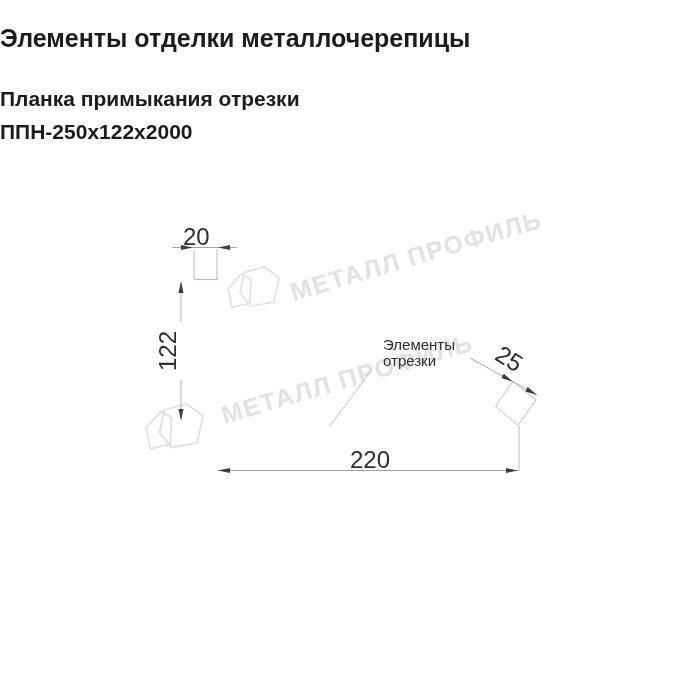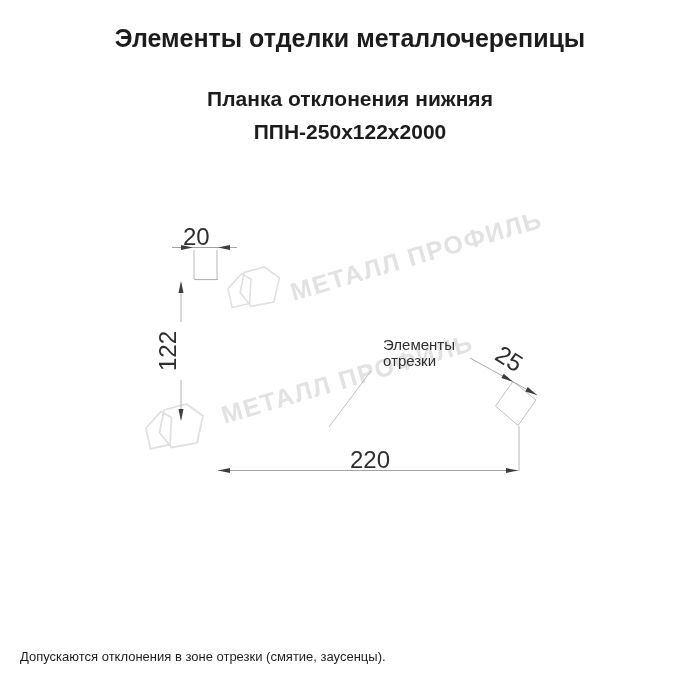--- a/index.html
+++ b/index.html
@@ -3,21 +3,21 @@
 <meta charset="utf-8">
 <style>
   html,body{margin:0;padding:0;}
   body{
     width:700px;height:700px;position:relative;background:#ffffff;
     font-family:"Liberation Sans","DejaVu Sans",sans-serif;
     overflow:hidden;
   }
   .abs{position:absolute;}
   
-  .title-line{left:0;width:700px;text-align:center;color:#1c1c1c;font-weight:bold;white-space:nowrap;}
+  .title-line{left:0;width:700px;text-align:left;color:#1c1c1c;font-weight:bold;white-space:nowrap;}
   .t1{top:24px;font-size:25px;}
   .t2{top:87px;font-size:21px;}
   .t3{top:120px;font-size:21px;}
   
   .wm-text{
     color:#e2e2e2;font-weight:bold;font-size:25px;letter-spacing:1.5px;white-space:nowrap;
     transform-origin:0 0;transform:rotate(-16.5deg);z-index:1;user-select:none;
   }
   .wm1{left:287px;top:279px;}
   .wm2{left:218px;top:402px;}
@@ -78,28 +78,27 @@
 
   <g>
     <path d="M519,426 V471" stroke="#b8b8b8" stroke-width="1" fill="none"></path>
     <path d="M218,470.5 H518" stroke="#a3a3a3" stroke-width="1" fill="none"></path>
     <polygon points="218,470.5 230,468 230,473" fill="#3d3d3d"></polygon>
     <polygon points="518,470.5 506,468 506,473" fill="#3d3d3d"></polygon>
   </g>
 </svg>
 
 <div class="abs title-line t1">Элементы отделки металлочерепицы</div>
-<div class="abs title-line t2">Планка отклонения нижняя</div>
+<div class="abs title-line t2">Планка примыкания отрезки</div>
 <div class="abs title-line t3">ППН-250x122x2000</div>
 
 <div class="abs dim-text dim-20">20</div>
 <div class="abs dim-text dim-122">122</div>
 <div class="abs dim-text dim-250">220</div>
 <div class="abs dim-text dim-25">25</div>
 
 <div class="abs face-label">
   <div>Элементы</div>
   <div>отрезки</div>
 </div>
 
 <div class="abs footer">
-  <div>Допускаются отклонения в зоне отрезки (смятие, заусенцы).</div>
 </div>
 
 </body></html>

